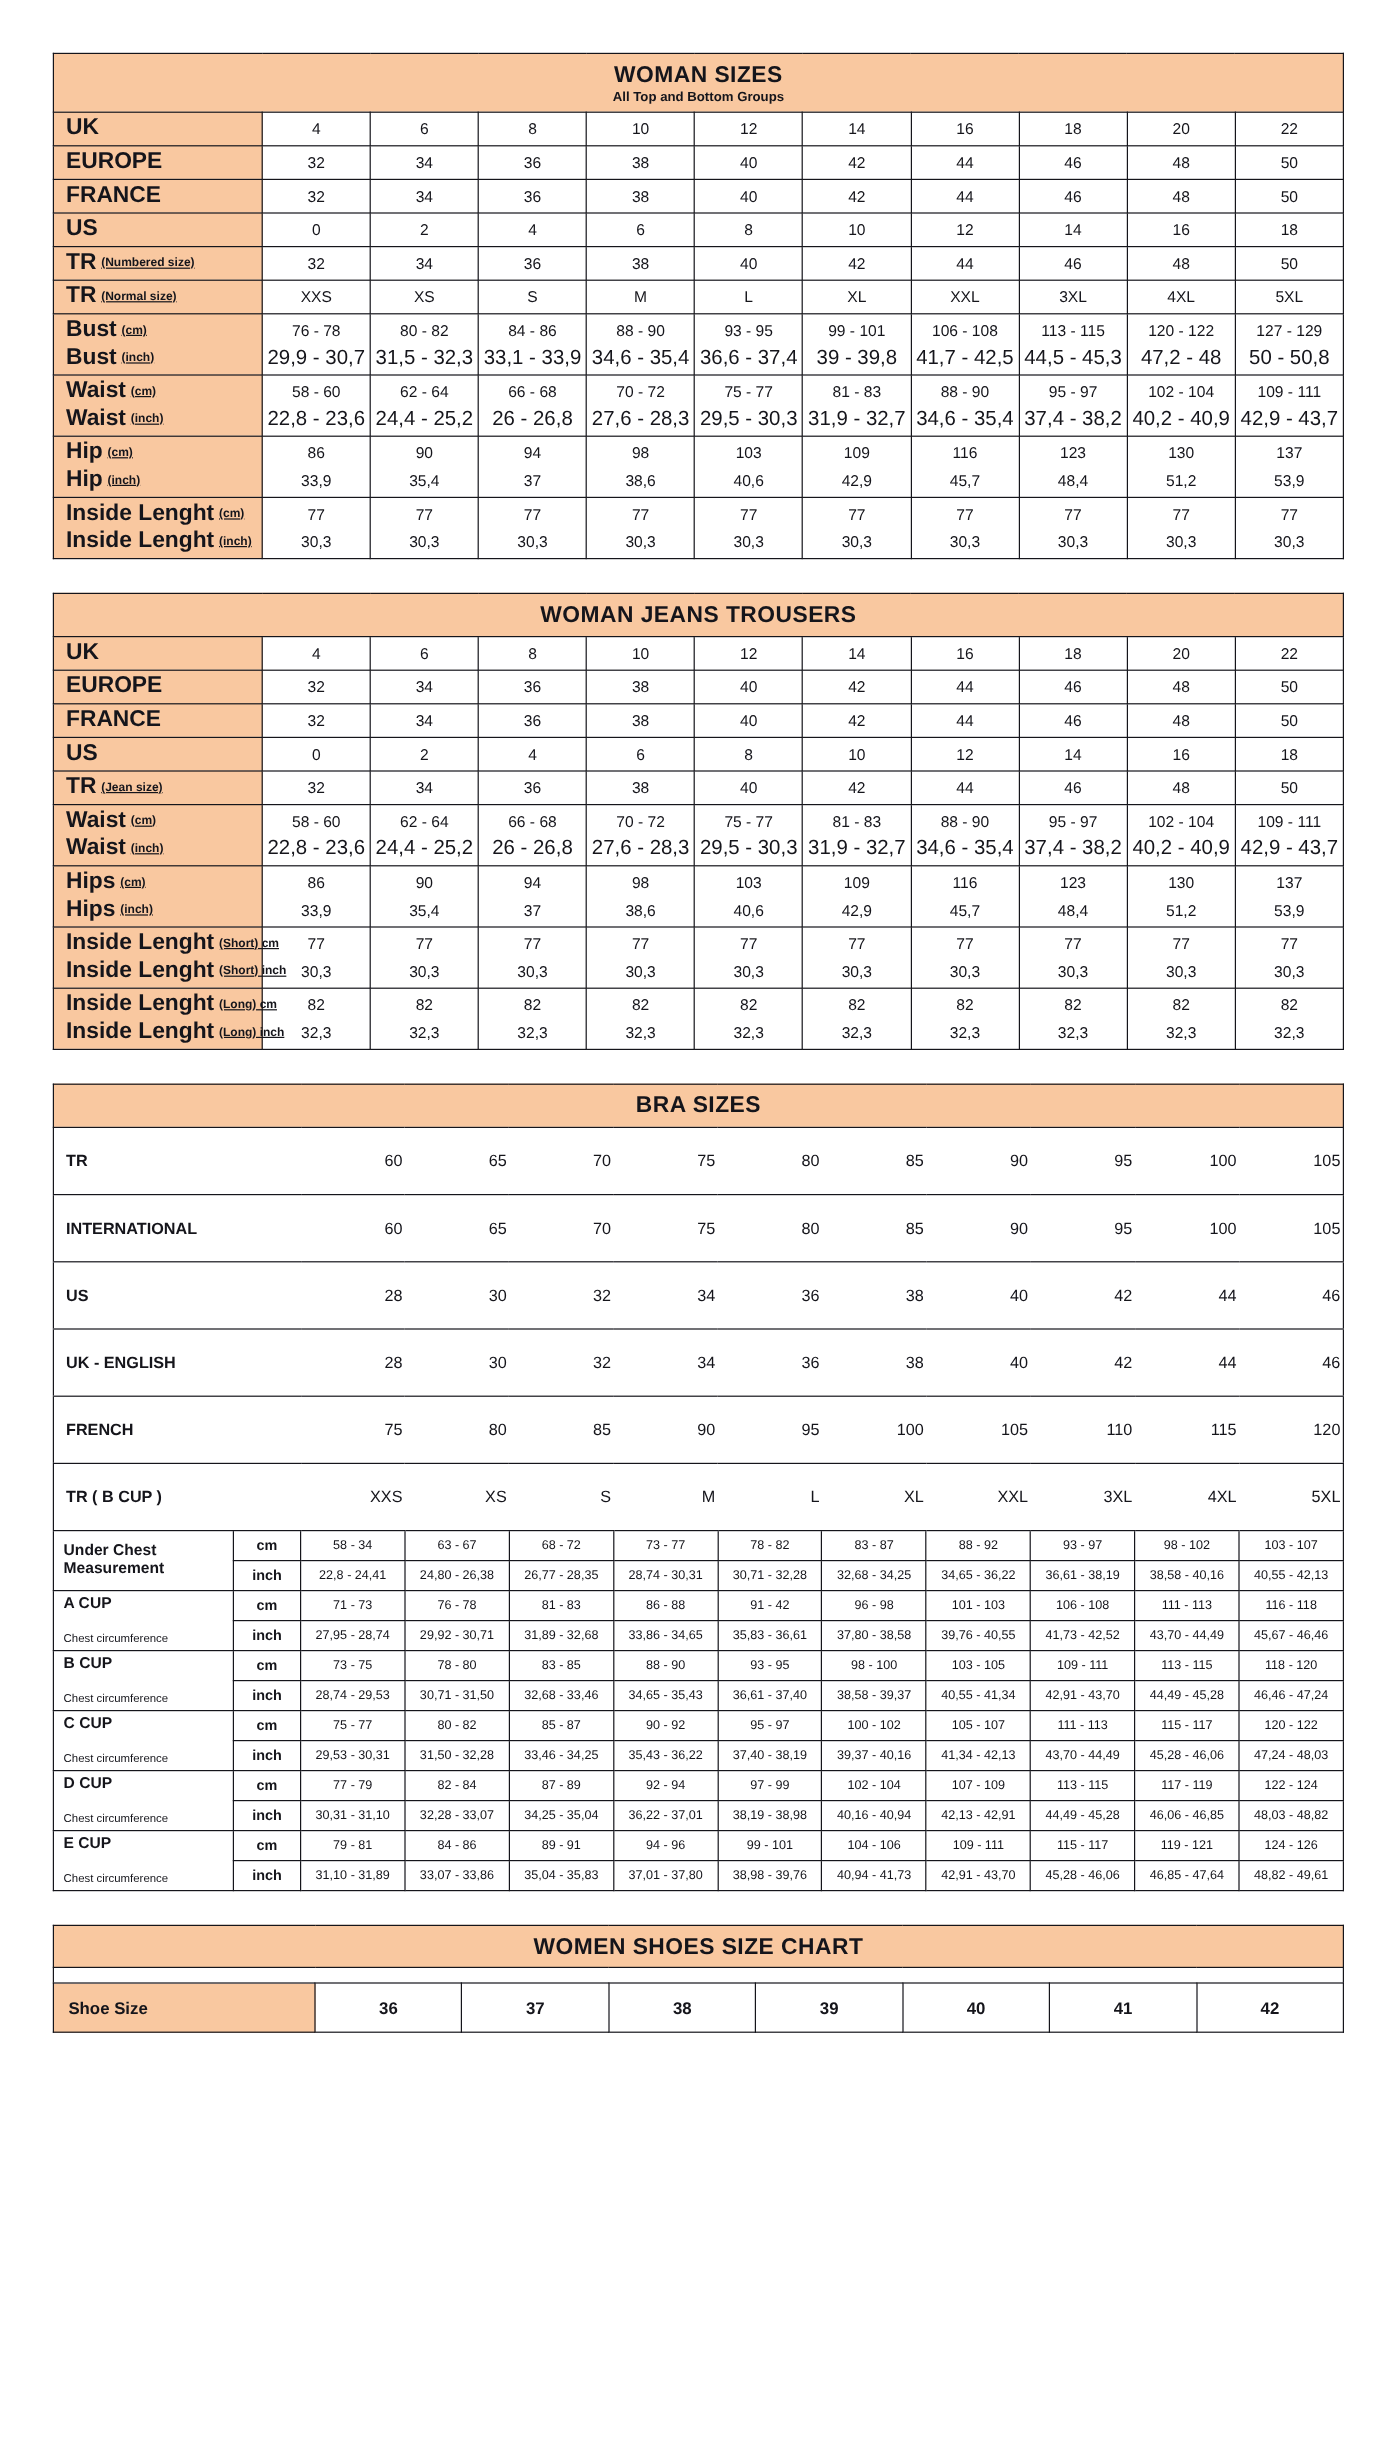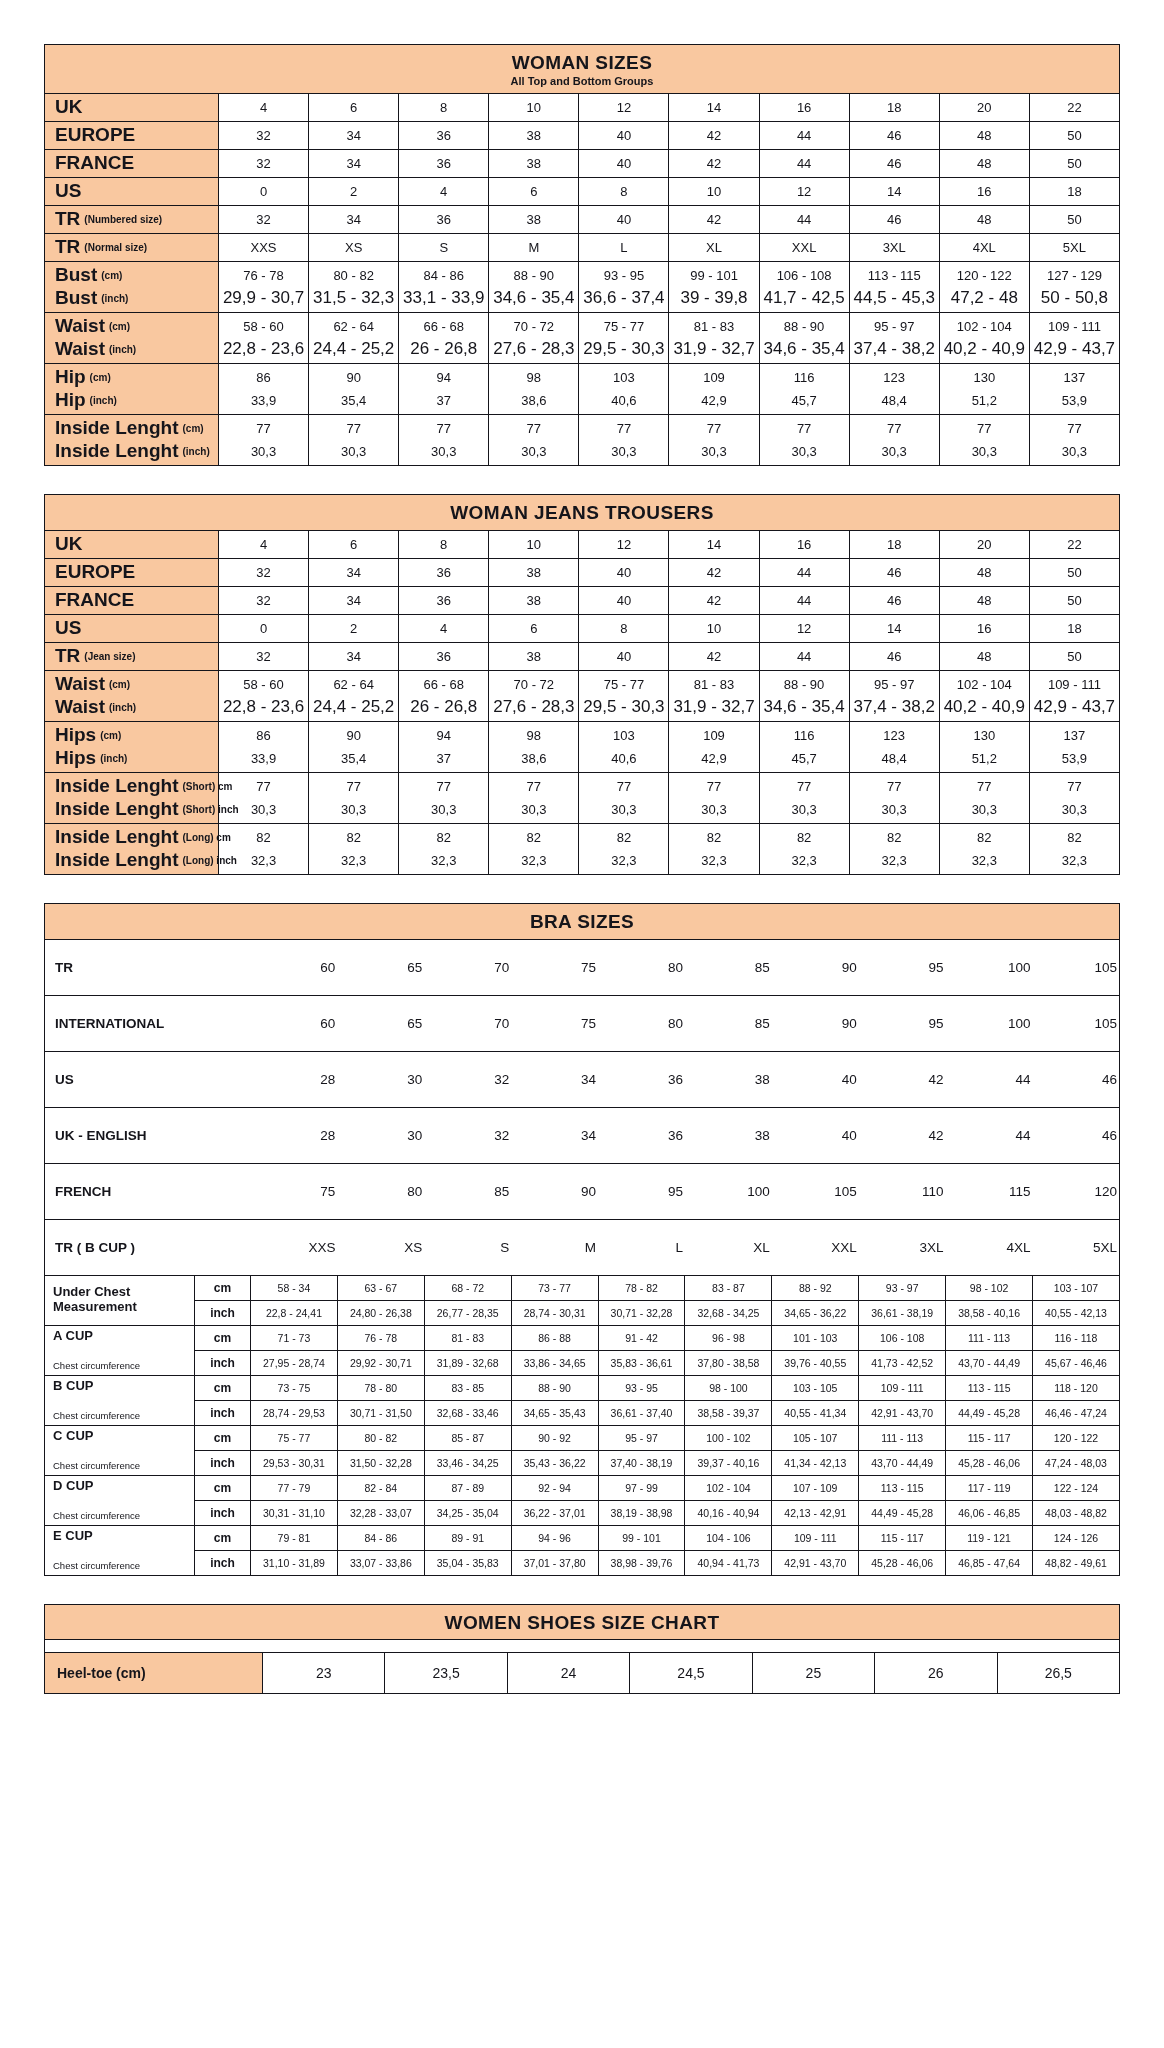--- a/index.html
+++ b/index.html
@@ -50,21 +50,21 @@
   }
   
   col.c-lbl{width:174px;}
   td.lbl{
     background:var(--accent);
     text-align:left;
     padding:2px 4px 2px 10px;
   }
   .lline{height:23px;display:flex;align-items:center;white-space:nowrap;}
   .lmain{font-weight:bold;font-size:19px;}
-  .lnote{font-weight:bold;font-size:10px;margin-left:4px;}
+  .lnote{font-weight:bold;font-size:10px;margin-left:4px;text-decoration:underline;}
   td.val{text-align:center;padding:0 2px;}
   .vline{
     height:23px;display:flex;align-items:center;justify-content:center;
     font-size:13px;white-space:nowrap;
   }
   .vline.small{font-size:17px;}
   
   col.c-bra-lbl{width:150px;}
   col.c-unit{width:56px;}
   .hb{border-left:none !important;border-right:none !important;}
@@ -1239,25 +1239,25 @@
         <th colspan="8" class="hdr">
           <div class="title">WOMEN SHOES SIZE CHART</div>
         </th>
       </tr>
     </thead>
     <tbody id="shoes-body">
         <tr class="spacer">
           <td colspan="8"></td>
         </tr>
         <tr>
-          <td class="shoe-lbl">Heel-toe (cm)</td>
-          <td class="shoe-val">23</td>
-          <td class="shoe-val">23,5</td>
-          <td class="shoe-val">24</td>
-          <td class="shoe-val">24,5</td>
-          <td class="shoe-val">25</td>
-          <td class="shoe-val">26</td>
-          <td class="shoe-val">26,5</td>
+          <td class="shoe-lbl">Shoe Size</td>
+          <td class="shoe-val bold">36</td>
+          <td class="shoe-val bold">37</td>
+          <td class="shoe-val bold">38</td>
+          <td class="shoe-val bold">39</td>
+          <td class="shoe-val bold">40</td>
+          <td class="shoe-val bold">41</td>
+          <td class="shoe-val bold">42</td>
         </tr>
       </tbody>
   </table>
 
 </div>
 
 </body></html>

